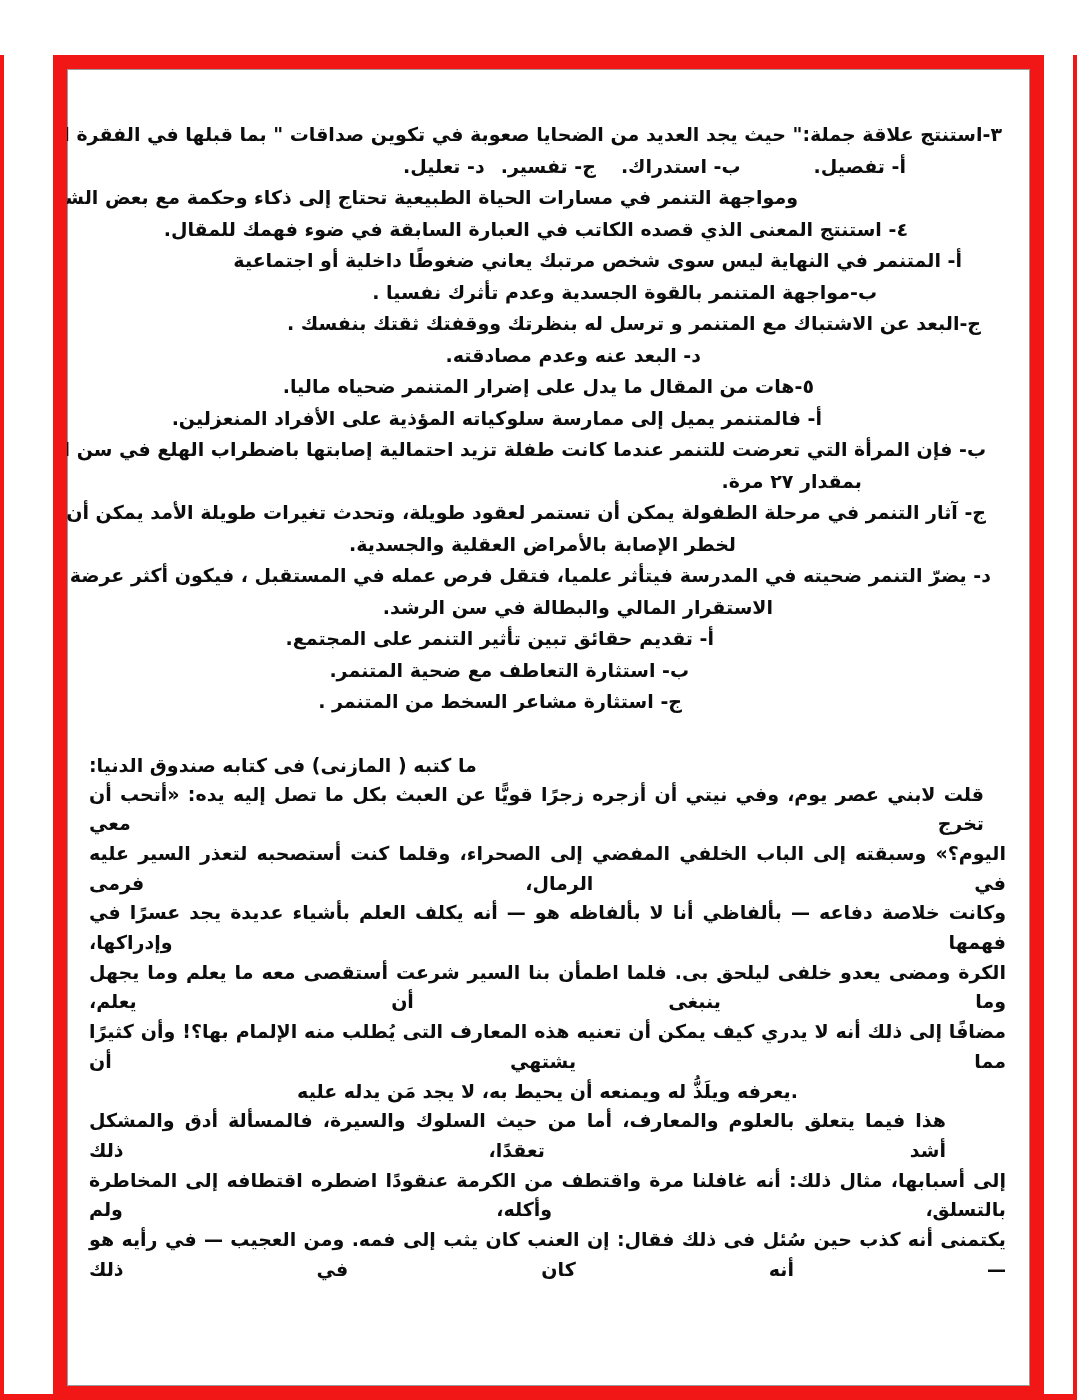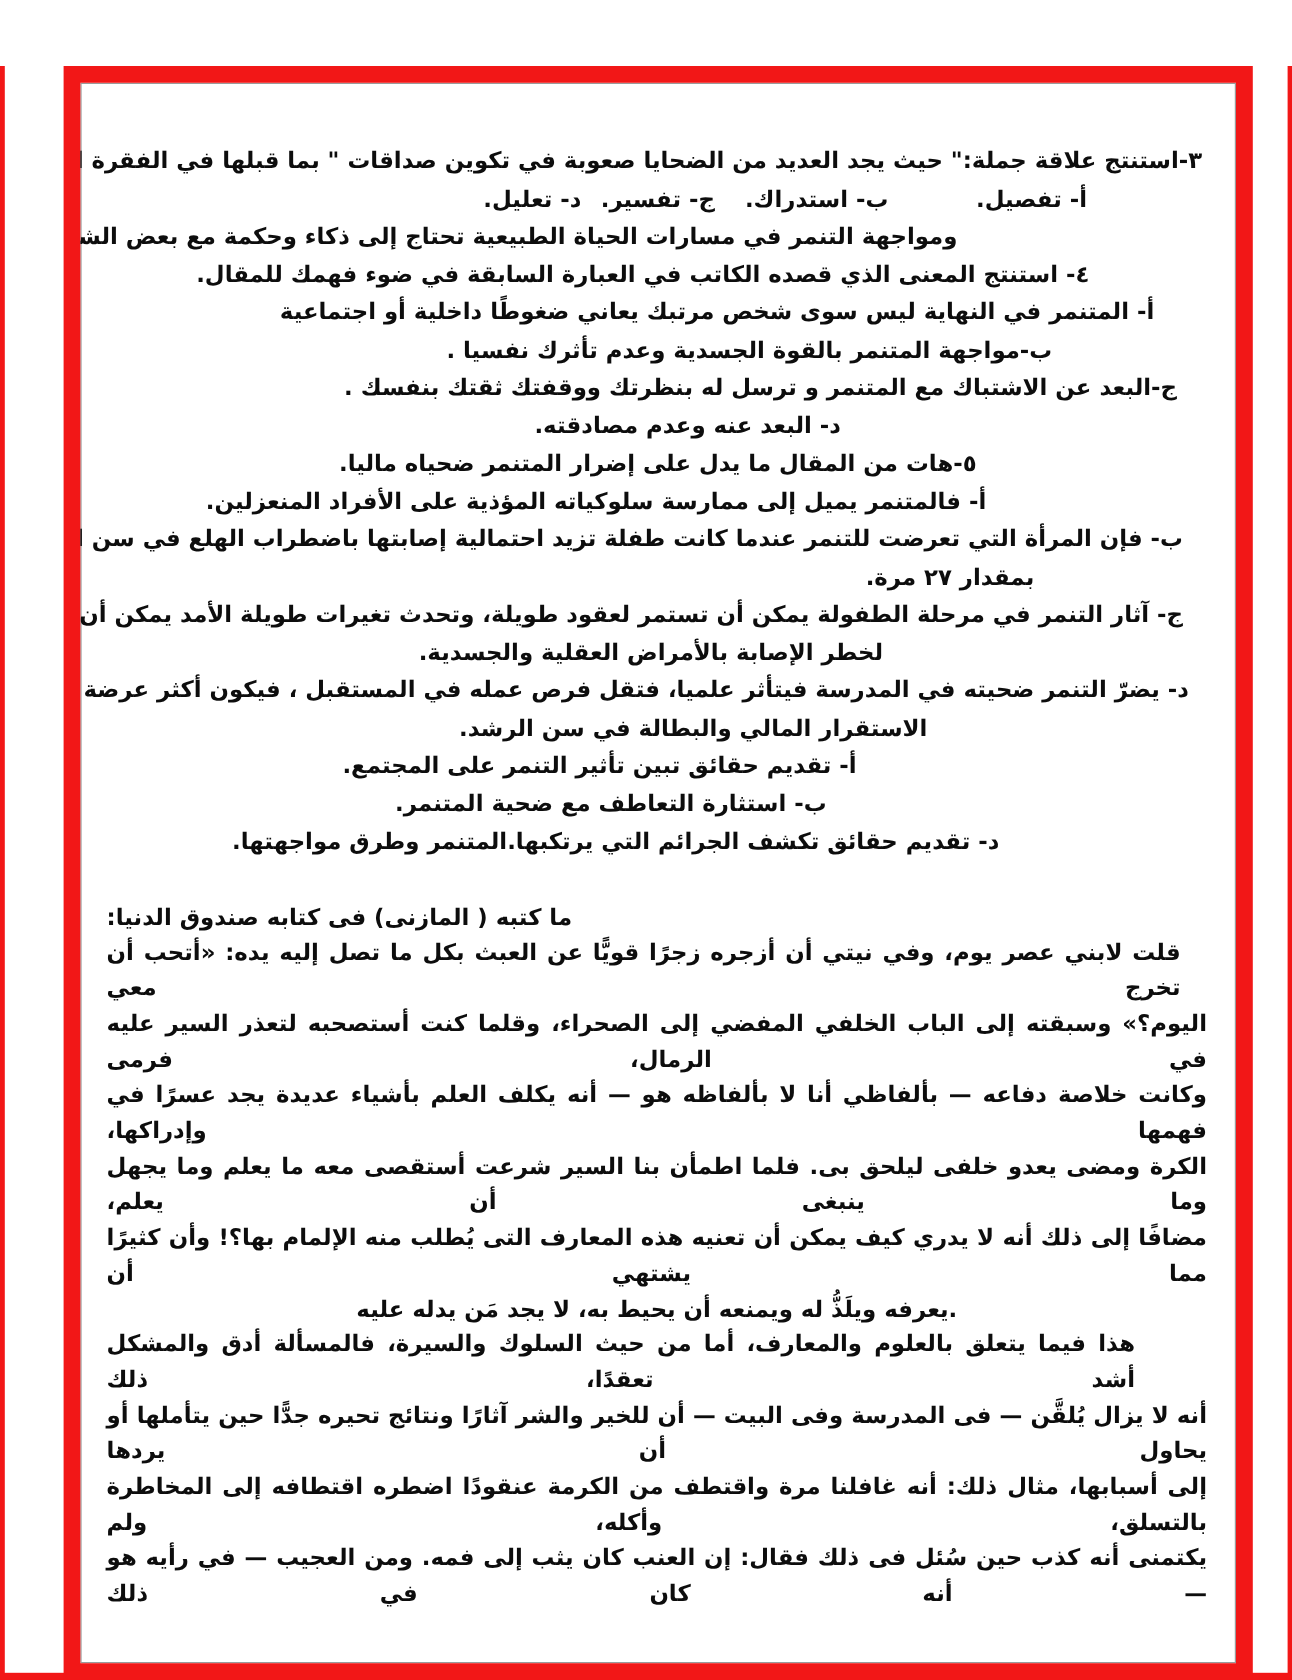--- a/index.html
+++ b/index.html
@@ -76,30 +76,29 @@
     <div class="q" style="padding-right:184px">أ- فالمتنمر يميل إلى ممارسة سلوكياته المؤذية على الأفراد المنعزلين.</div>
     <div class="q" style="padding-right:20px">ب- فإن المرأة التي تعرضت للتنمر عندما كانت طفلة تزيد احتمالية إصابتها باضطراب الهلع في سن الشباب</div>
     <div class="q" style="padding-right:144px">بمقدار ٢٧ مرة.</div>
     <div class="q" style="padding-right:20px">ج- آثار التنمر في مرحلة الطفولة يمكن أن تستمر لعقود طويلة، وتحدث تغيرات طويلة الأمد يمكن أن تعرضنا</div>
     <div class="q" style="padding-right:270px">لخطر الإصابة بالأمراض العقلية والجسدية.</div>
     <div class="q u" style="padding-right:15px">د- يضرّ التنمر ضحيته في المدرسة فيتأثر علميا، فتقل فرص عمله في المستقبل ، فيكون أكثر عرضة لعدم</div>
     <div class="q u" style="padding-right:233px">الاستقرار المالي والبطالة في سن الرشد.</div>
 
     <div class="q" style="padding-right:292px">أ- تقديم حقائق تبين تأثير التنمر على المجتمع.</div>
     <div class="q" style="padding-right:317px">ب- استثارة التعاطف مع ضحية المتنمر.</div>
-    <div class="q u" style="padding-right:173px">د- تقديم حقائق تكشف الجرائم التي يرتكبها.المتنمر وطرق مواجهتها.</div>
+    <div class="q" style="padding-right:324px">ج- استثارة مشاعر السخط من المتنمر .</div>
 
     <div class="spacer"></div>
 
     <div class="pt">ما كتبه ( المازنى) فى كتابه  صندوق الدنيا:</div>
     <div class="pl" style="padding-right:22px">قلت لابني عصر يوم، وفي نيتي أن أزجره زجرًا قويًّا عن العبث بكل ما تصل إليه يده: «أتحب أن تخرج معي</div>
     <div class="pl">اليوم؟» وسبقته إلى الباب الخلفي المفضي إلى الصحراء، وقلما كنت أستصحبه لتعذر السير عليه في الرمال، فرمى</div>
     <div class="pl">وكانت خلاصة دفاعه — بألفاظي أنا لا بألفاظه هو — أنه يكلف العلم بأشياء عديدة يجد عسرًا في فهمها وإدراكها،</div>
     <div class="pl">الكرة ومضى يعدو خلفى ليلحق بى. فلما اطمأن بنا السير شرعت أستقصى معه ما يعلم وما يجهل وما ينبغى أن يعلم،</div>
     <div class="pl">مضافًا إلى ذلك أنه لا يدري كيف يمكن أن تعنيه هذه المعارف التى يُطلب منه الإلمام بها؟! وأن كثيرًا مما يشتهي أن</div>
     <div class="plc">.يعرفه ويلَذُّ له ويمنعه أن يحيط به، لا يجد مَن يدله عليه</div>
     <div class="pl" style="padding-right:60px">هذا فيما يتعلق بالعلوم والمعارف، أما من حيث السلوك والسيرة، فالمسألة أدق والمشكل أشد تعقدًا، ذلك</div>
-    <div class="pl">أنه لا يزال يُلقَّن — فى المدرسة وفى البيت — أن للخير والشر آثارًا ونتائج تحيره جدًّا حين يتأملها أو يحاول أن يردها</div>
     <div class="pl">إلى أسبابها، مثال ذلك: أنه غافلنا مرة واقتطف من الكرمة عنقودًا اضطره اقتطافه إلى المخاطرة بالتسلق، وأكله، ولم</div>
     <div class="pl">يكتمنى أنه كذب حين سُئل فى ذلك فقال: إن العنب كان يثب إلى فمه. ومن العجيب — في رأيه هو — أنه كان في ذلك</div>
 
   </div>
 </div>
 
 </body></html>

